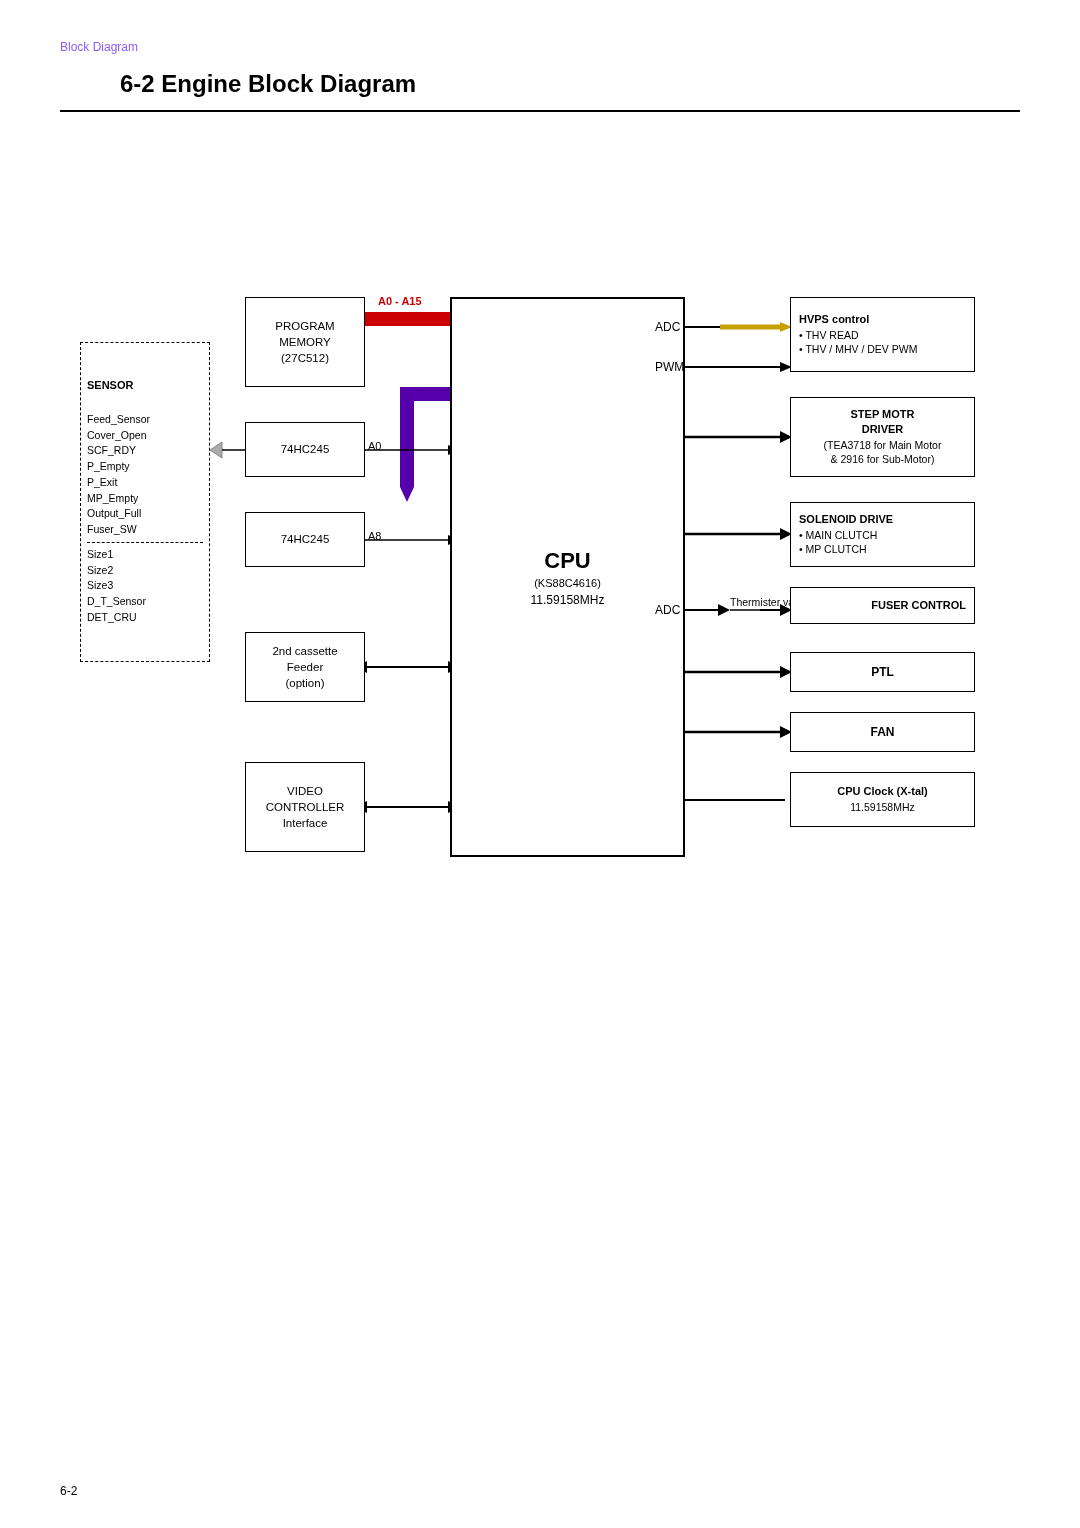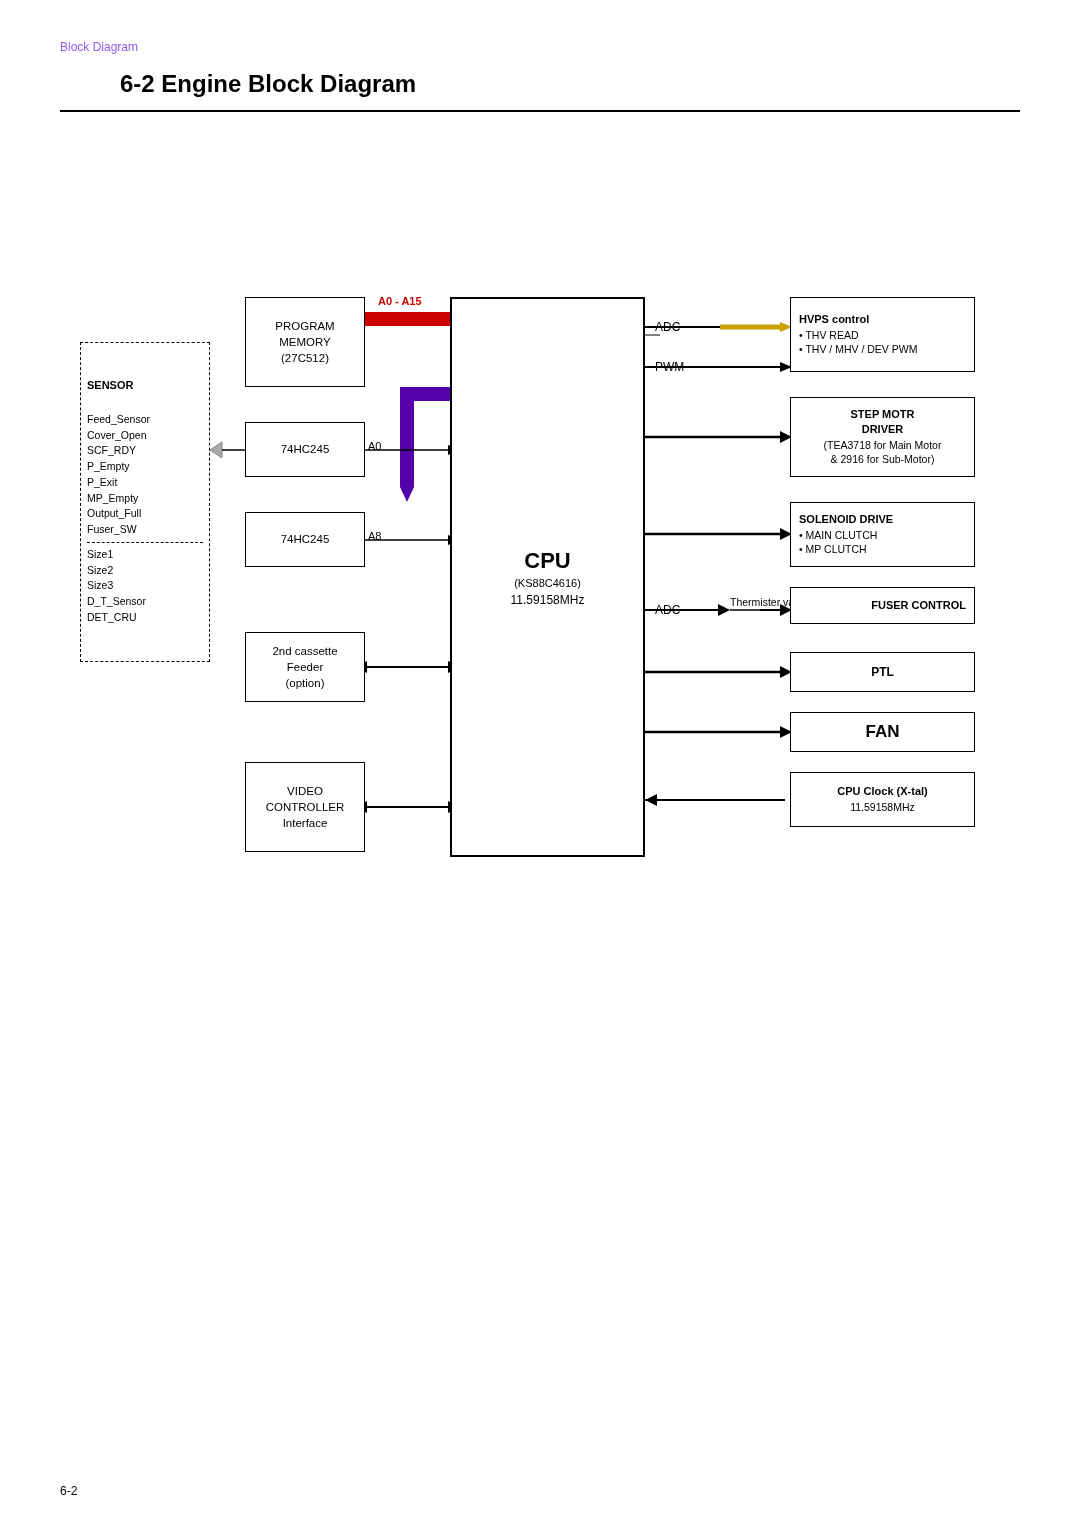--- a/index.html
+++ b/index.html
@@ -109,21 +109,21 @@
 
     
     .video-box {
       left: 185px; top: 620px;
       width: 120px; height: 90px;
     }
 
     
     .cpu-box {
       left: 390px; top: 155px;
-      width: 195px; height: 560px;
+      width: 235px; height: 560px;
       border-width: 2.5px;
     }
 
     .cpu-label {
       font-size: 22px;
       font-weight: bold;
     }
 
     .cpu-model {
       font-size: 11px;
@@ -375,21 +375,21 @@
 
   <div class="box fuser-box">
     <div class="right-box-title">FUSER CONTROL</div>
   </div>
 
   <div class="box ptl-box">
     <div style="font-weight:bold; font-size:12px;">PTL</div>
   </div>
 
   <div class="box fan-box">
-    <div style="font-weight:bold; font-size:17px;">FAN</div>
+    <div style="font-weight:bold; font-size:12px;">FAN</div>
   </div>
 
   <div class="box cpu-clock-box">
     <div class="right-box-title">CPU Clock (X-tal)</div>
     <div class="right-box-item">11.59158MHz</div>
   </div>
 
 </div>
 
 <div class="page-footer">

